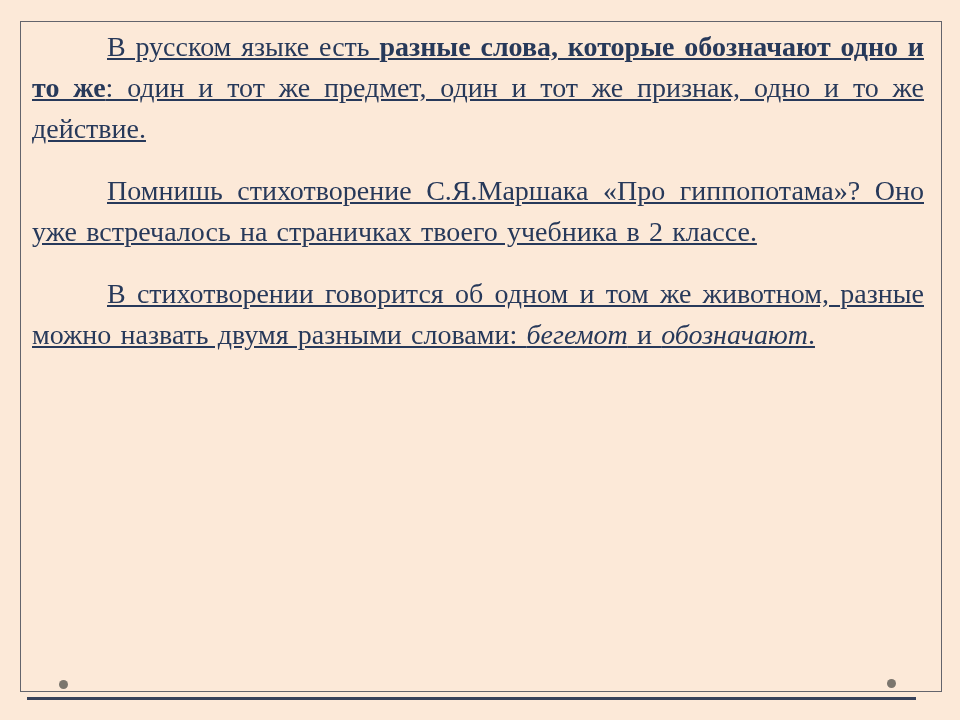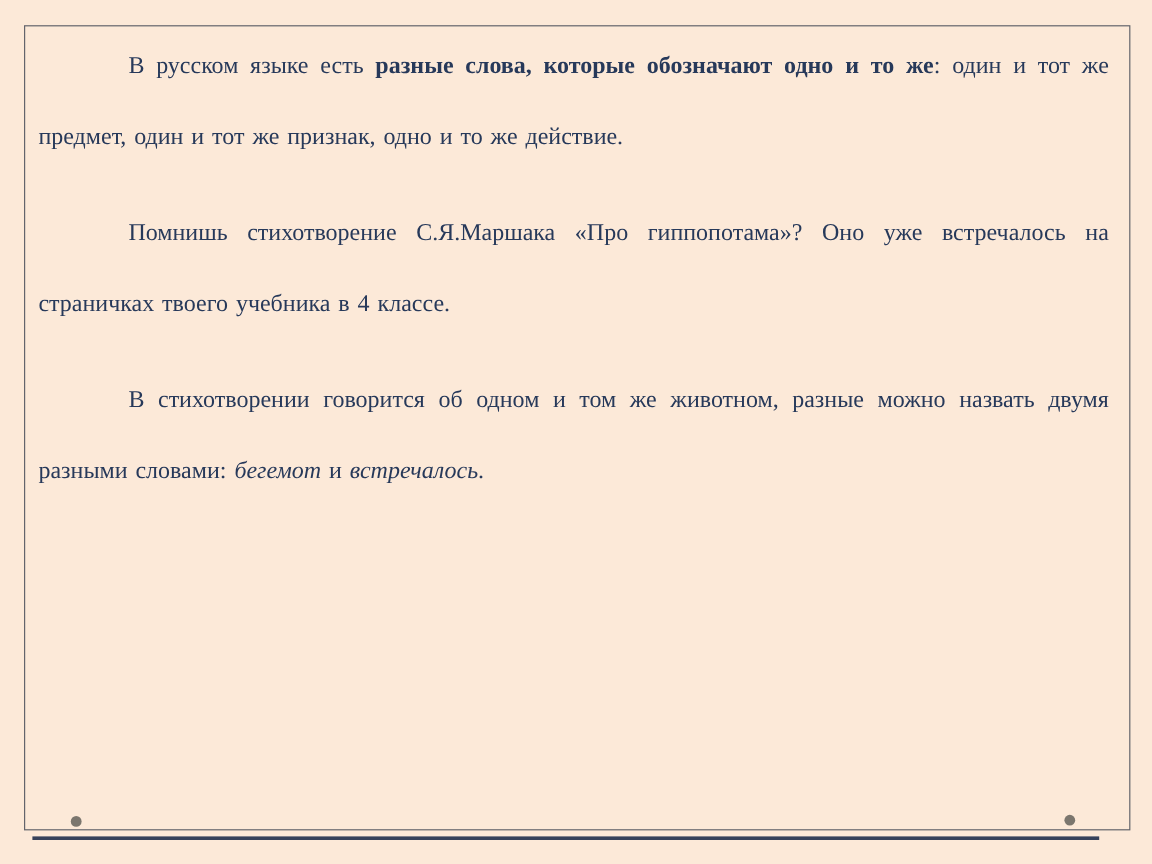--- a/index.html
+++ b/index.html
@@ -30,27 +30,28 @@
     width: 922px;
     height: 671px;
     border: 1px solid var(--box-border);
   }
   .slide-text {
     position: absolute;
     left: 0; right: 0; top: 0;
     padding: 4px 17px 0 11px;
   }
   .slide-text p {
-    font-size: 20px;
-    line-height: 59px;
+    font-size: 28px;
+    line-height: 41px;
     color: var(--text);
     text-align: justify;
     text-indent: 75px;
     word-spacing: 0.08em;
     margin: 0 0 21px 0;
+    text-decoration: underline;
   }
   .run-normal { }
   .run-bold { font-weight: 700; }
   .run-italic { font-style: italic; }
   .run-accent {
     color: var(--accent-blue);
     font-weight: 700;
     font-style: italic;
   }
   .dot {
@@ -71,20 +72,20 @@
     background: var(--footer-line);
   }
 </style>
 </head>
 <body>
 
 <div class="slide">
   <div class="content-box">
     <div class="slide-text">
         <p><span class="run-normal">В русском языке есть </span><span class="run-bold">разные слова, которые обозначают одно и то же</span><span class="run-normal">: один и тот же предмет, один и тот же признак, одно и то же действие.</span></p>
-        <p><span class="run-normal">Помнишь стихотворение С.Я.Маршака «Про гиппопотама»? Оно уже встречалось на страничках твоего учебника в 4 классе.</span></p>
-        <p><span class="run-normal">В стихотворении говорится об одном и том же животном, разные можно назвать двумя разными словами: </span><span class="run-italic">бегемот</span><span class="run-normal"> и </span><span class="run-italic">встречалось</span><span class="run-normal">.</span></p>
+        <p><span class="run-normal">Помнишь стихотворение С.Я.Маршака «Про гиппопотама»? Оно уже встречалось на страничках твоего учебника в 2 классе.</span></p>
+        <p><span class="run-normal">В стихотворении говорится об одном и том же животном, разные можно назвать двумя разными словами: </span><span class="run-italic">бегемот</span><span class="run-normal"> и </span><span class="run-italic">обозначают</span><span class="run-normal">.</span></p>
       </div>
   </div>
   <div class="dot dot-left"></div>
   <div class="dot dot-right"></div>
   <div class="footer-line"></div>
 </div>
 
 </body></html>

